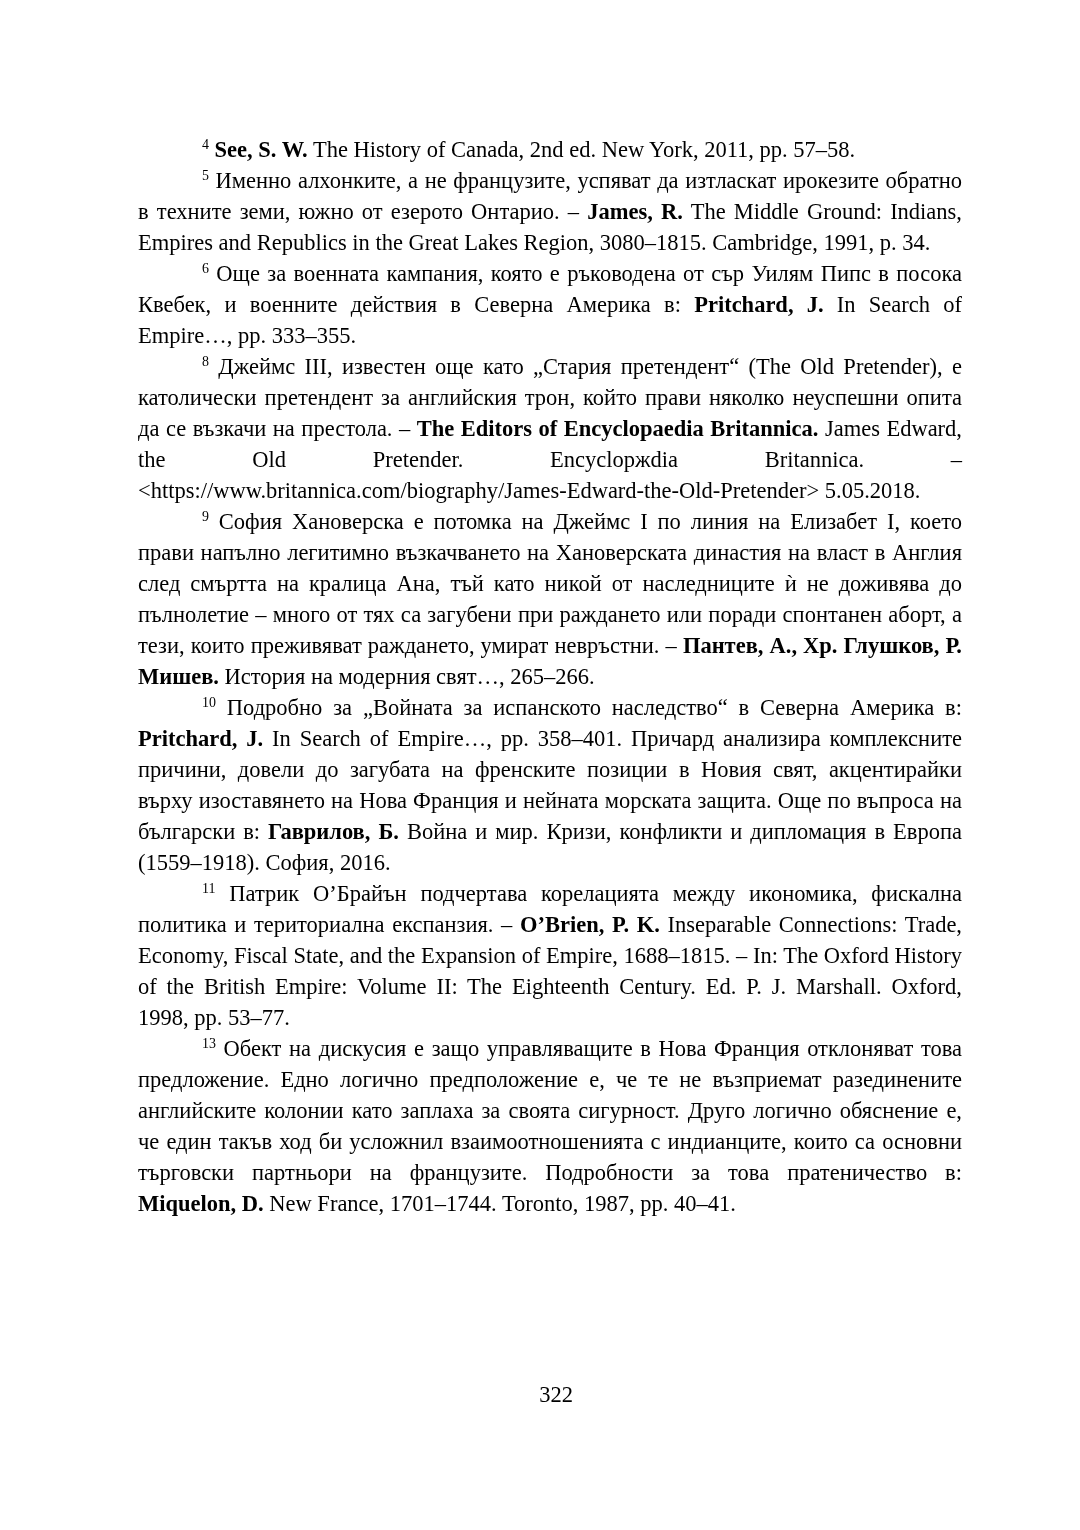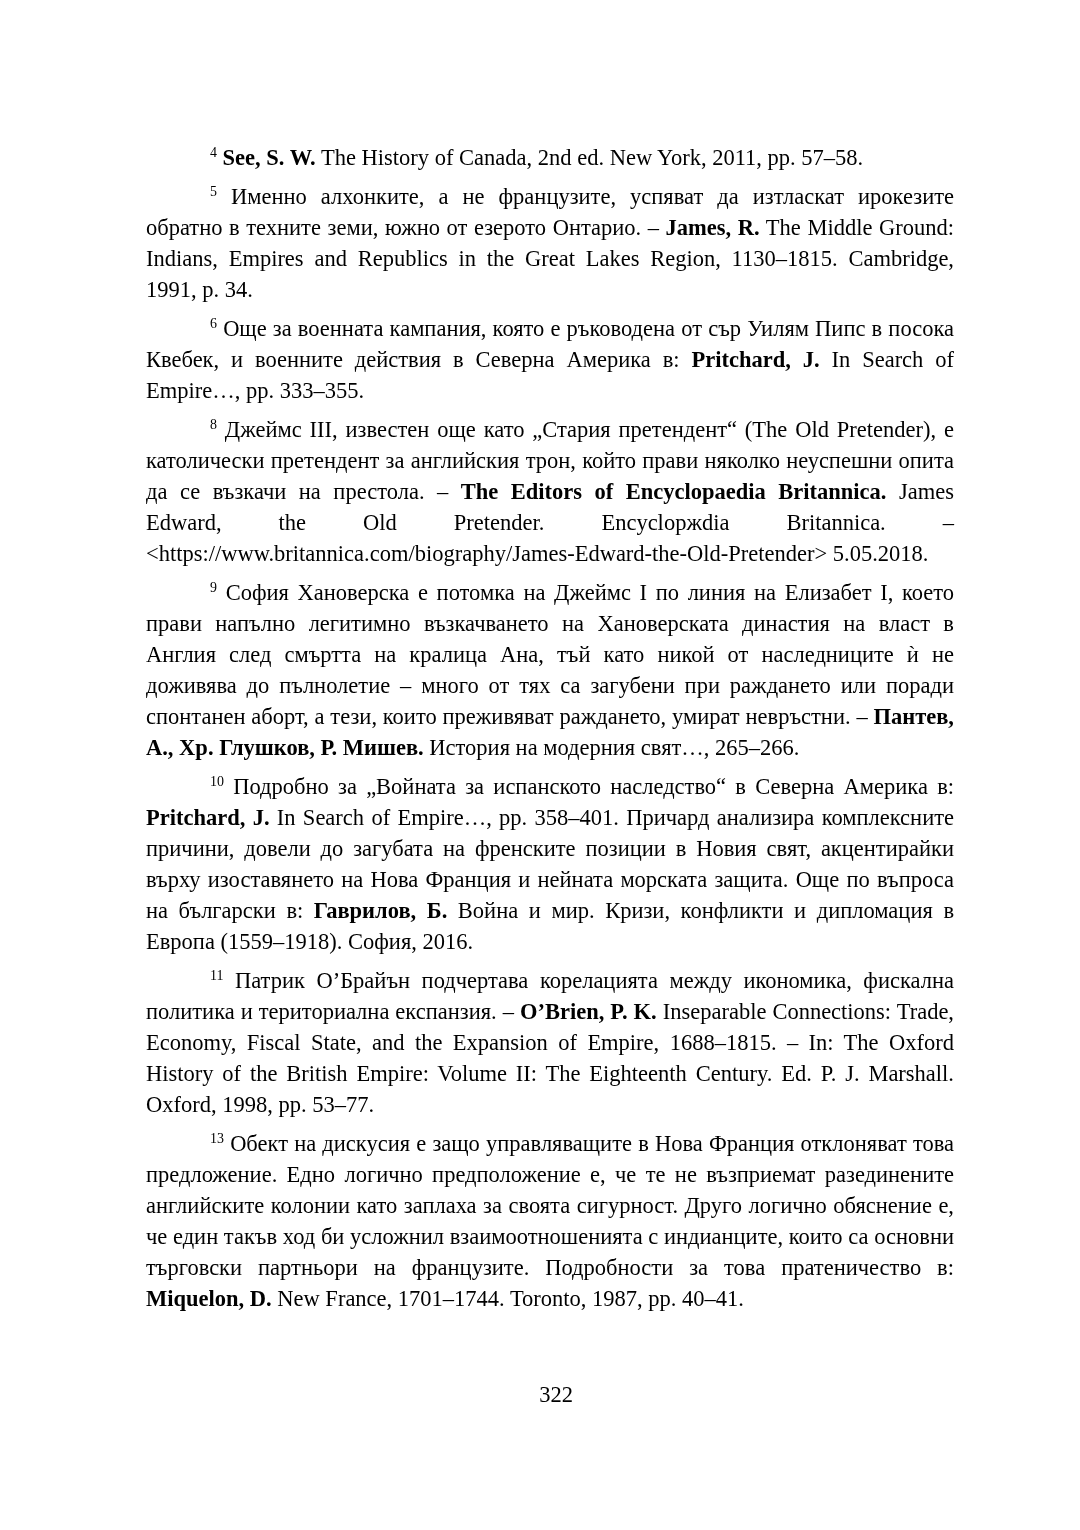--- a/index.html
+++ b/index.html
@@ -24,21 +24,21 @@
     position: absolute;
     left: 138px;
     top: 134px;
     width: 824px;
     font-size: 22.5px;
     line-height: 31px;
     text-align: justify;
     text-justify: inter-word;
   }
   .footnote {
-    margin: 8px;
+    margin: 0;
     padding: 0;
     text-indent: 64px;
   }
   .footnote sup {
     font-size: 0.62em;
     line-height: 0;
     vertical-align: super;
   }
   .footnote b {
     font-weight: bold;
@@ -51,21 +51,21 @@
     text-align: center;
     font-size: 22.5px;
   }
 </style>
 </head>
 <body>
 
 <div class="page">
   <div class="footnotes">
       <p class="footnote"><sup>4</sup> <b>See, S. W.</b><span> The History of Canada, 2nd ed. New York, 2011, pp. 57–58.</span></p>
-      <p class="footnote"><sup>5</sup> <span>Именно алхонките, а не французите, успяват да изтласкат ирокезите обратно в техните земи, южно от езерото Онтарио. – </span><b>James, R.</b><span> The Middle Ground: Indians, Empires and Republics in the Great Lakes Region, 1130–1815. Cambridge, 1991, p. 34.</span></p>
+      <p class="footnote"><sup>5</sup> <span>Именно алхонките, а не французите, успяват да изтласкат ирокезите обратно в техните земи, южно от езерото Онтарио. – </span><b>James, R.</b><span> The Middle Ground: Indians, Empires and Republics in the Great Lakes Region, 3080–1815. Cambridge, 1991, p. 34.</span></p>
       <p class="footnote"><sup>6</sup> <span>Още за военната кампания, която е ръководена от сър Уилям Пипс в посока Квебек, и военните действия в Северна Америка в: </span><b>Pritchard, J.</b><span> In Search of Empire…, pp. 333–355.</span></p>
       <p class="footnote"><sup>8</sup> <span>Джеймс III, известен още като „Стария претендент“ (The Old Pretender), е католически претендент за английския трон, който прави няколко неуспешни опита да се възкачи на престола. – </span><b>The Editors of Encyclopaedia Britannica.</b><span> James Edward, the Old Pretender. Encyclopжdia Britannica. – &lt;https://www.britannica.com/biography/James-Edward-the-Old-Pretender&gt; 5.05.2018.</span></p>
       <p class="footnote"><sup>9</sup> <span>София Хановерска е потомка на Джеймс I по линия на Елизабет I, което прави напълно легитимно възкачването на Хановерската династия на власт в Англия след смъртта на кралица Ана, тъй като никой от наследниците ѝ не доживява до пълнолетие – много от тях са загубени при раждането или поради спонтанен аборт, а тези, които преживяват раждането, умират невръстни. – </span><b>Пантев, А., Хр. Глушков, Р. Мишев.</b><span> История на модерния свят…, 265–266.</span></p>
       <p class="footnote"><sup>10</sup> <span>Подробно за „Войната за испанското наследство“ в Северна Америка в: </span><b>Pritchard, J.</b><span> In Search of Empire…, pp. 358–401. Причард анализира комплексните причини, довели до загубата на френските позиции в Новия свят, акцентирайки върху изоставянето на Нова Франция и нейната морската защита. Още по въпроса на български в: </span><b>Гаврилов, Б.</b><span> Война и мир. Кризи, конфликти и дипломация в Европа (1559–1918). София, 2016.</span></p>
       <p class="footnote"><sup>11</sup> <span>Патрик О’Брайън подчертава корелацията между икономика, фискална политика и териториална експанзия. – </span><b>O’Brien, P. K.</b><span> Inseparable Connections: Trade, Economy, Fiscal State, and the Expansion of Empire, 1688–1815. – In: The Oxford History of the British Empire: Volume II: The Eighteenth Century. Ed. P. J. Marshall. Oxford, 1998, pp. 53–77.</span></p>
       <p class="footnote"><sup>13</sup> <span>Обект на дискусия е защо управляващите в Нова Франция отклоняват това предложение. Едно логично предположение е, че те не възприемат разединените английските колонии като заплаха за своята сигурност. Друго логично обяснение е, че един такъв ход би усложнил взаимоотношенията с индианците, които са основни търговски партньори на французите. Подробности за това пратеничество в: </span><b>Miquelon, D.</b><span> New France, 1701–1744. Toronto, 1987, pp. 40–41.</span></p>
     </div>
   <div class="page-number">322</div>
 </div>
 

